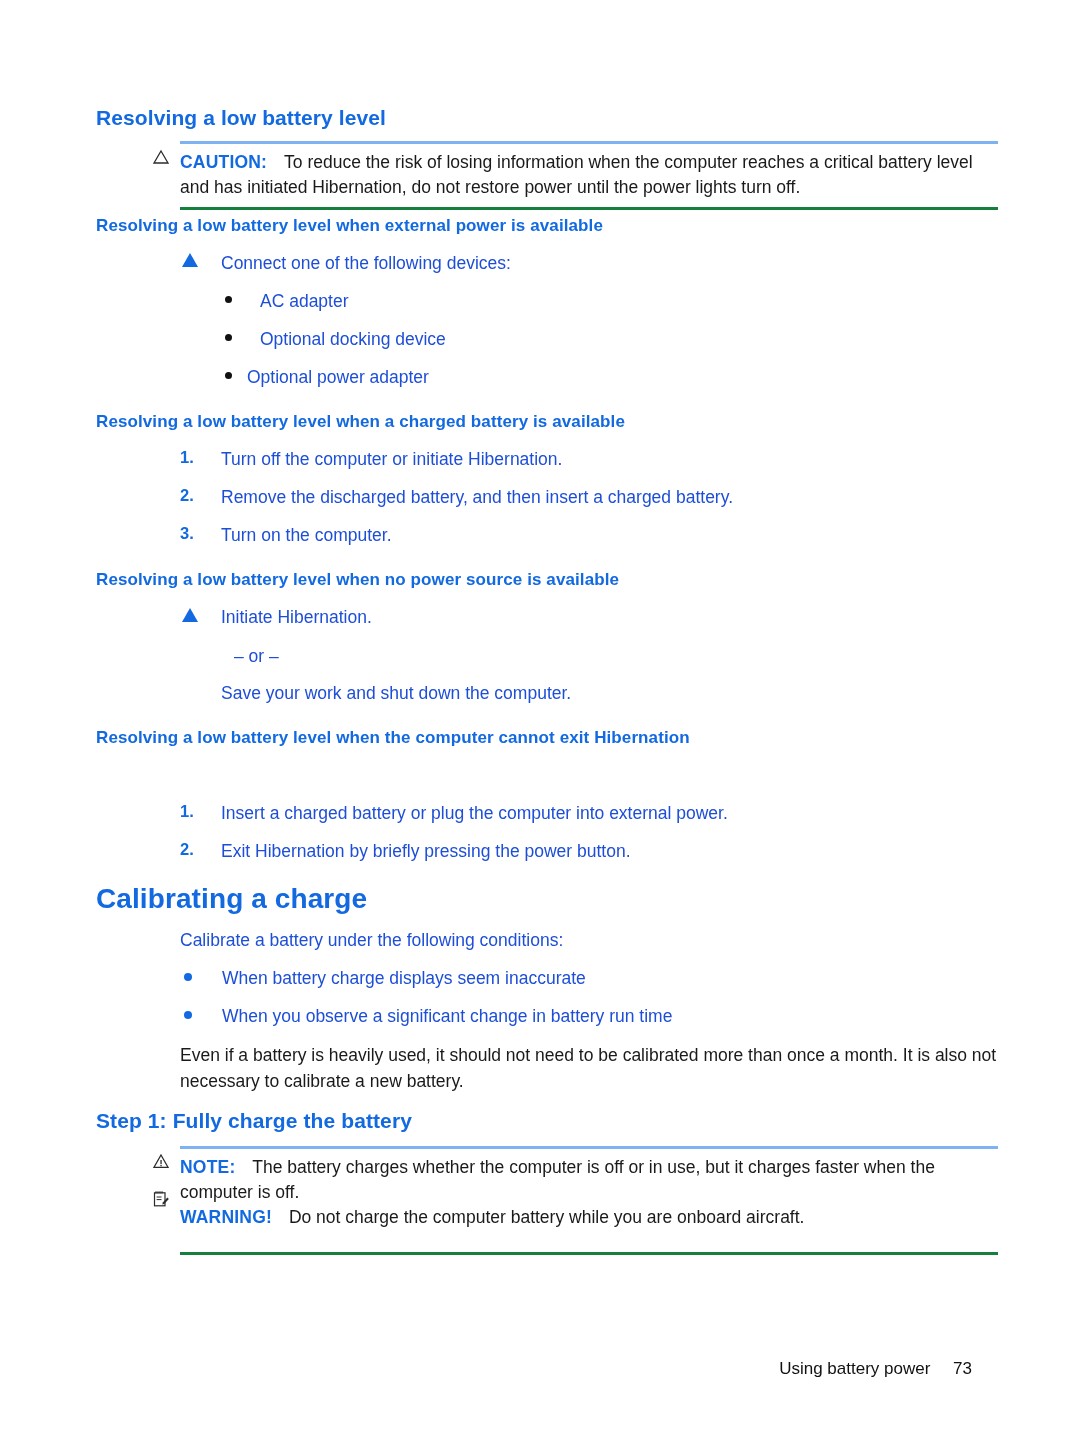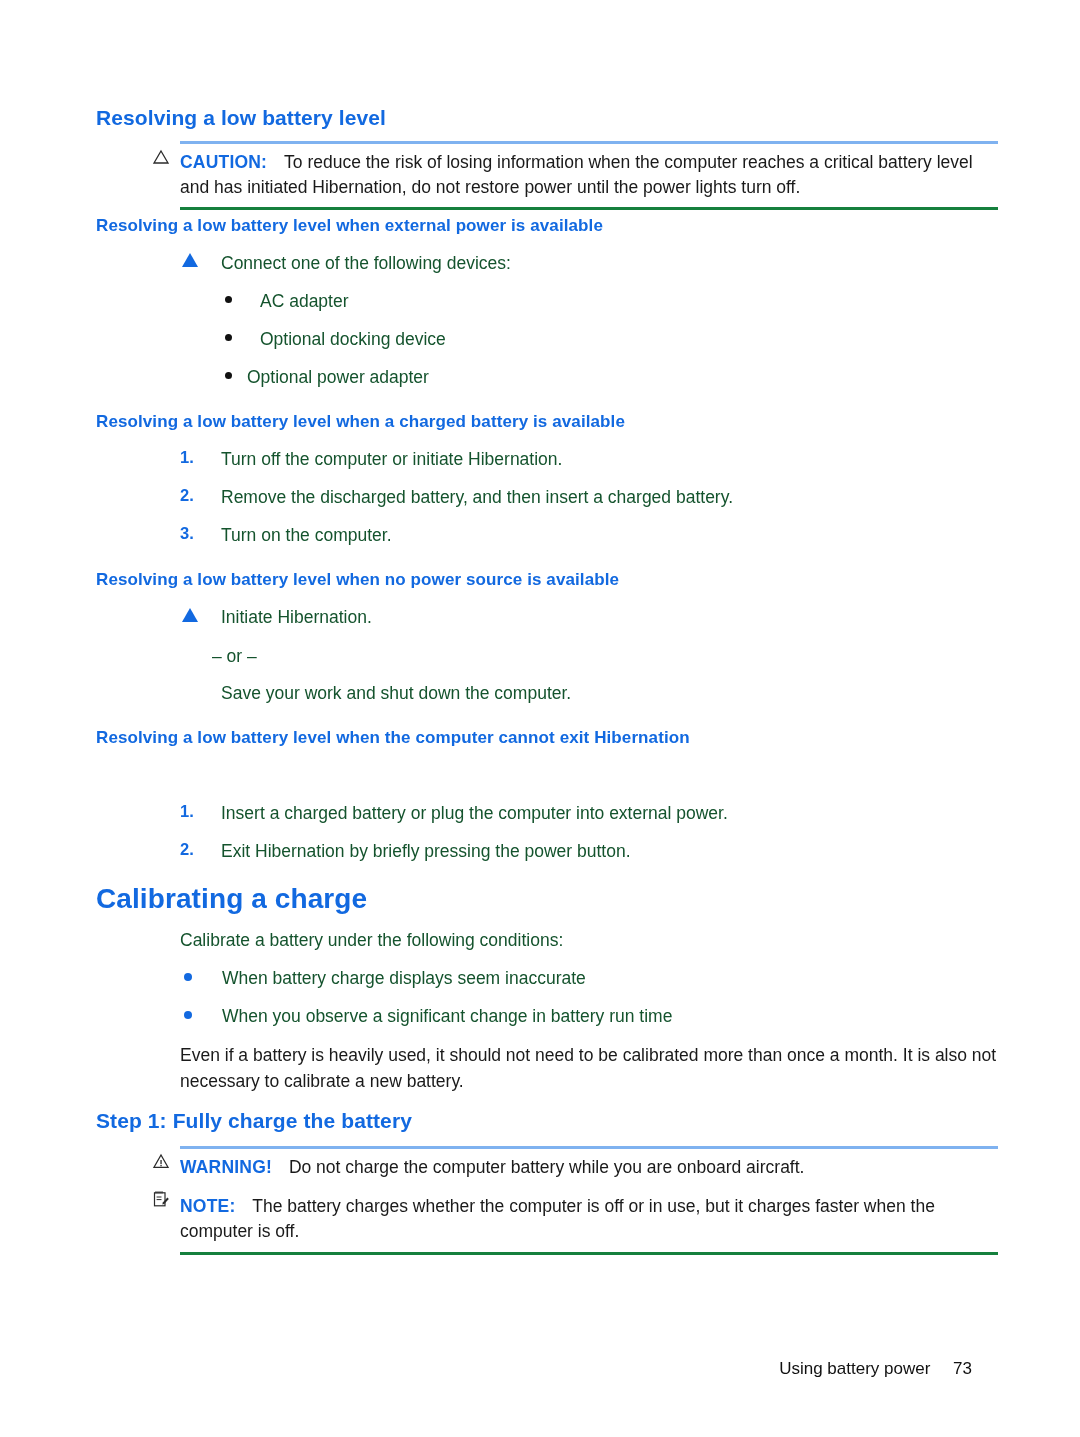--- a/index.html
+++ b/index.html
@@ -91,21 +91,21 @@
     color: #1a1a1a;
     margin: 0;
     text-indent: 0;
   }
 
   
   .li {
     position: absolute;
     font-size: 17.5px;
     line-height: 25px;
-    color: #14532d;
+    color: #1d4ed8;
   }
   .marker-num {
     position: absolute;
     font-size: 16.5px;
     font-weight: bold;
     color: #1269E0;
     text-align: left;
   }
   .bullet-black {
     position: absolute;
@@ -186,21 +186,21 @@
   <div class="li" style="left:221px; top:485px;">Remove the discharged battery, and then insert a charged battery.</div>
 
   <span class="marker-num" style="left:180px; top:524px;">3.</span>
   <div class="li" style="left:221px; top:523px;">Turn on the computer.</div>
 
   <div class="h3" style="top:570px;">Resolving a low battery level when no power source is available</div>
 
   <span class="tri-blue" style="left:182px; top:608px;"></span>
   <div class="li" style="left:221px; top:605px;">Initiate Hibernation.</div>
 
-  <div class="li" style="left:212px; top:644px;">– or –</div>
+  <div class="li" style="left:234px; top:644px;">– or –</div>
 
   <div class="li" style="left:221px; top:681px;">Save your work and shut down the computer.</div>
 
   <div class="h3" style="top:728px;">Resolving a low battery level when the computer cannot exit Hibernation</div>
 
 
   <span class="marker-num" style="left:180px; top:802px;">1.</span>
   <div class="li" style="left:221px; top:801px;">Insert a charged battery or plug the computer into external power.</div>
 
   <span class="marker-num" style="left:180px; top:840px;">2.</span>
@@ -214,49 +214,49 @@
   <div class="li" style="left:222px; top:966px;">When battery charge displays seem inaccurate</div>
 
   <span class="bullet-blue" style="left:184px; top:1011px;"></span>
   <div class="li" style="left:222px; top:1004px;">When you observe a significant change in battery run time</div>
 
   <div class="body-text" style="left:180px; top:1042px; width:820px;">Even if a battery is heavily used, it should not need to be calibrated more than once a month. It is also not necessary to calibrate a new battery.</div>
 
   <div class="h2" style="top:1109px;">Step 1: Fully charge the battery</div>
 
   <div class="admon-box" style="top:1146px; width:818px; padding:6px 0 8px 0;">
-
-    <p class="admon-para" style="margin-bottom:14px;">
-      <span class="admon-icon" style="top:2px;">
-        <svg width="20" height="20" viewBox="0 0 20 20">
-          <path d="M10 4 L17 16.3 L3 16.3 Z" fill="none" stroke="#2b2b2b" stroke-width="1.3"></path>
-          <rect x="9.4" y="9" width="1.3" height="4.2" fill="#2b2b2b"></rect>
-          <rect x="9.4" y="14" width="1.3" height="1.3" fill="#2b2b2b"></rect>
-        </svg>
-      </span>
-      <span class="admon-label">WARNING!</span>
-      <span style="display:inline-block;width:12px;"></span><span class="admon-text">Do not charge the computer battery while you are onboard aircraft.</span>
-    </p>
 
     <p class="admon-para">
       <span class="admon-icon" style="top:40px;">
         <svg width="20" height="20" viewBox="0 0 20 20">
           <rect x="3.5" y="3.8" width="10.5" height="13" fill="none" stroke="#2b2b2b" stroke-width="1.2"></rect>
           <line x1="5" y1="2.2" x2="5" y2="4.4" stroke="#2b2b2b" stroke-width="1.1"></line>
           <line x1="7" y1="2.2" x2="7" y2="4.4" stroke="#2b2b2b" stroke-width="1.1"></line>
           <line x1="9" y1="2.2" x2="9" y2="4.4" stroke="#2b2b2b" stroke-width="1.1"></line>
           <line x1="11" y1="2.2" x2="11" y2="4.4" stroke="#2b2b2b" stroke-width="1.1"></line>
           <line x1="5.6" y1="8" x2="10.5" y2="8" stroke="#2b2b2b" stroke-width="1"></line>
           <line x1="5.6" y1="10.6" x2="10.5" y2="10.6" stroke="#2b2b2b" stroke-width="1"></line>
           <path d="M11.8 13.5 L16.4 8.6 L17.8 10 L13.2 14.9 L11.3 15.4 Z" fill="#2b2b2b"></path>
         </svg>
       </span>
       <span class="admon-label">NOTE:</span>
       <span style="display:inline-block;width:12px;"></span><span class="admon-text">The battery charges whether the computer is off or in use, but it charges faster when the computer is off.</span>
     </p>
+
+    <p class="admon-para" style="margin-bottom:14px;">
+      <span class="admon-icon" style="top:2px;">
+        <svg width="20" height="20" viewBox="0 0 20 20">
+          <path d="M10 4 L17 16.3 L3 16.3 Z" fill="none" stroke="#2b2b2b" stroke-width="1.3"></path>
+          <rect x="9.4" y="9" width="1.3" height="4.2" fill="#2b2b2b"></rect>
+          <rect x="9.4" y="14" width="1.3" height="1.3" fill="#2b2b2b"></rect>
+        </svg>
+      </span>
+      <span class="admon-label">WARNING!</span>
+      <span style="display:inline-block;width:12px;"></span><span class="admon-text">Do not charge the computer battery while you are onboard aircraft.</span>
+    </p>
   </div>
 
   <div class="footer">
     <span>Using battery power</span>
     <span class="footer-page">73</span>
   </div>
 
 </div>
 
 </body></html>

